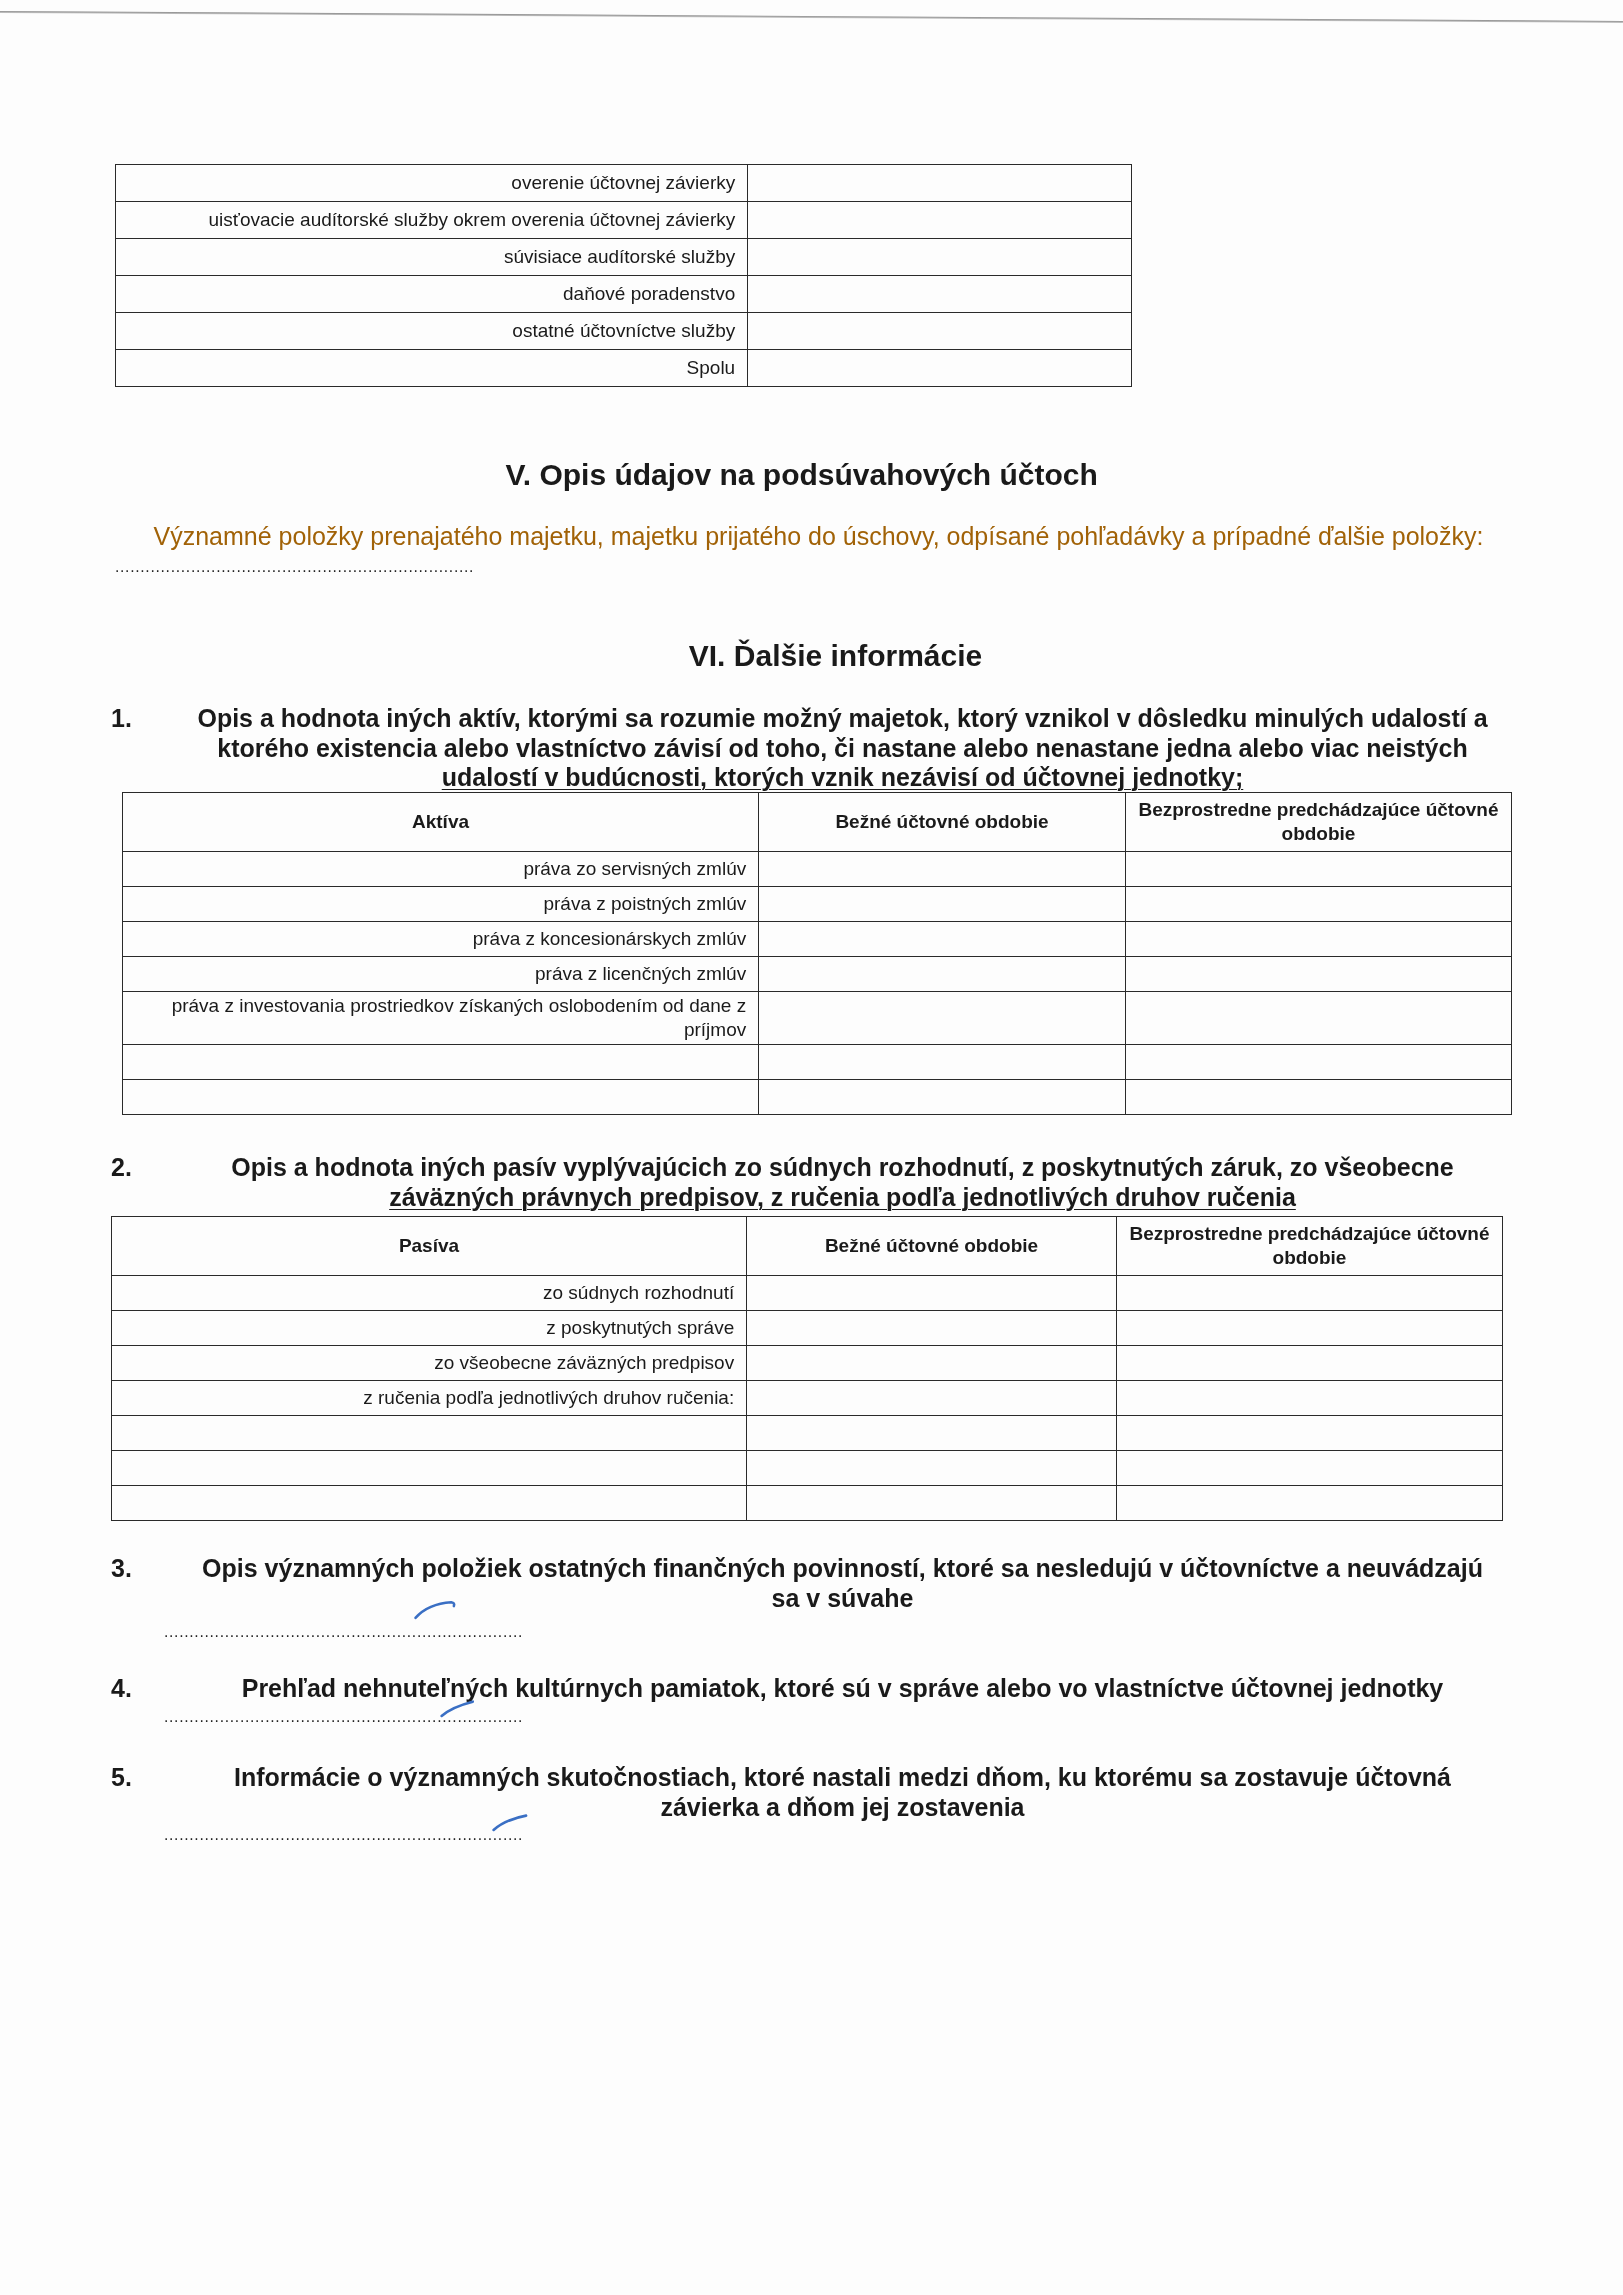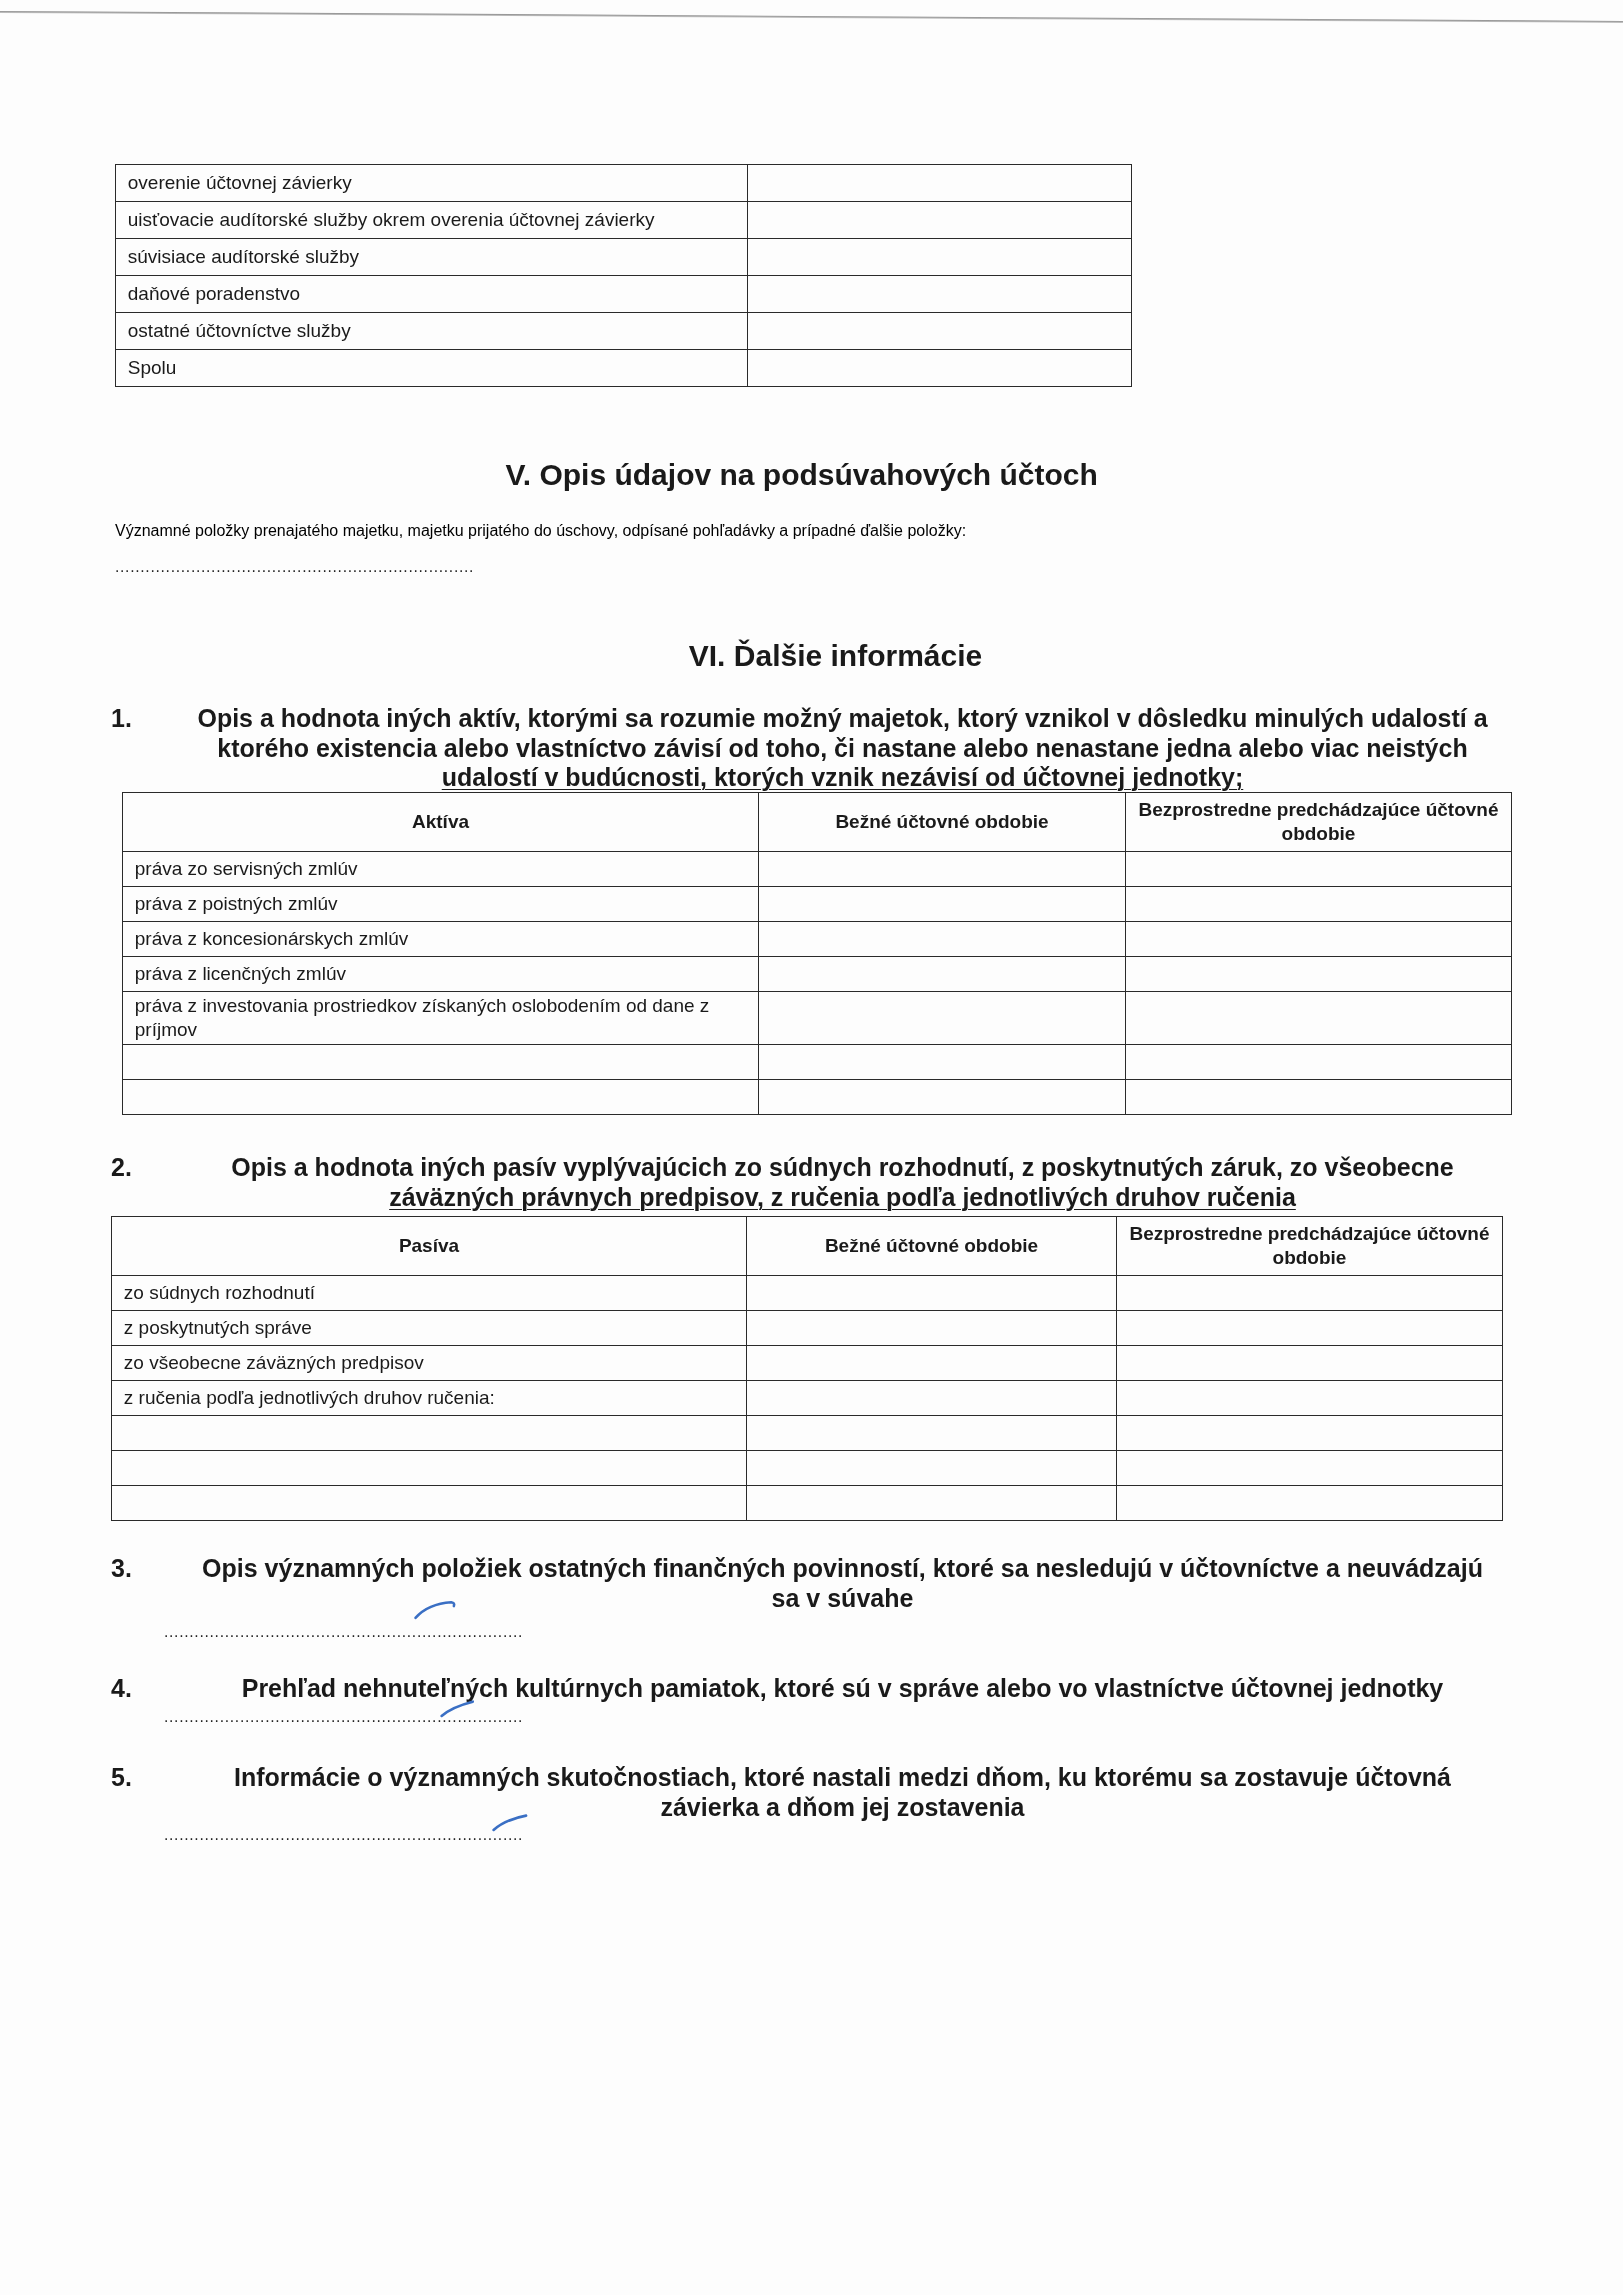--- a/index.html
+++ b/index.html
@@ -13,39 +13,39 @@
     position: absolute; left: 0; top: 10.5px; width: 1623px; height: 2px;
     background: linear-gradient(to bottom, #666, #bbb);
     transform: rotate(0.35deg); transform-origin: left top;
     opacity: .75;
   }
   table.form {
     position: absolute; border-collapse: collapse; table-layout: fixed;
   }
   table.form td, table.form th {
     border: 1.3px solid #2a2a2a; padding: 0 11.8px; vertical-align: middle;
-    font-size: 19px; font-weight: normal; text-align: left; line-height: 1.25;
+    font-size: 19px; font-weight: normal; text-align: right; line-height: 1.25;
   }
   table.form th { font-weight: bold; text-align: center; font-size: 19px; }
   #fees-table { left: 115px; top: 164px; width: 1016px; }
   #fees-table td { height: 36px; }
   #aktiva-table { left: 122px; top: 792px; width: 1388px; }
   #pasiva-table { left: 111px; top: 1216px; width: 1391px; padding-left: 20px; }
   #aktiva-table th, #pasiva-table th { height: 58px; }
   #aktiva-table td, #pasiva-table td { height: 34px; }
   #aktiva-table td.tall { height: 52px; }
 
   .heading {
     position: absolute; left: 0; width: 1623px; text-align: center;
     font-weight: bold; font-size: 30px; color: #1a1a1a;
   }
   #sec-v-title { top: 458px; left: -9.8px; }
   #sec-vi-title { top: 639px; left: 0px; padding-left: 24px; }
   .para {
-    position: absolute; font-size: 16px; color: #000000; line-height: 1.2;
+    position: absolute; font-size: 25px; color: #a16207; line-height: 1.2; text-align: center;
   }
   #sec-v-text { left: 115px; top: 521px; width: 1407px; }
   .dots {
     position: absolute; font-size: 15.7px; letter-spacing: 0.7px; color: #222;
     font-family: "Liberation Sans", sans-serif; white-space: nowrap;
   }
   #sec-v-dots { left: 115px; top: 558px; }
   .item {
     position: absolute; left: 111px; width: 1407px; font-size: 25px;
     font-weight: bold; line-height: 29.5px; color: #1a1a1a;

